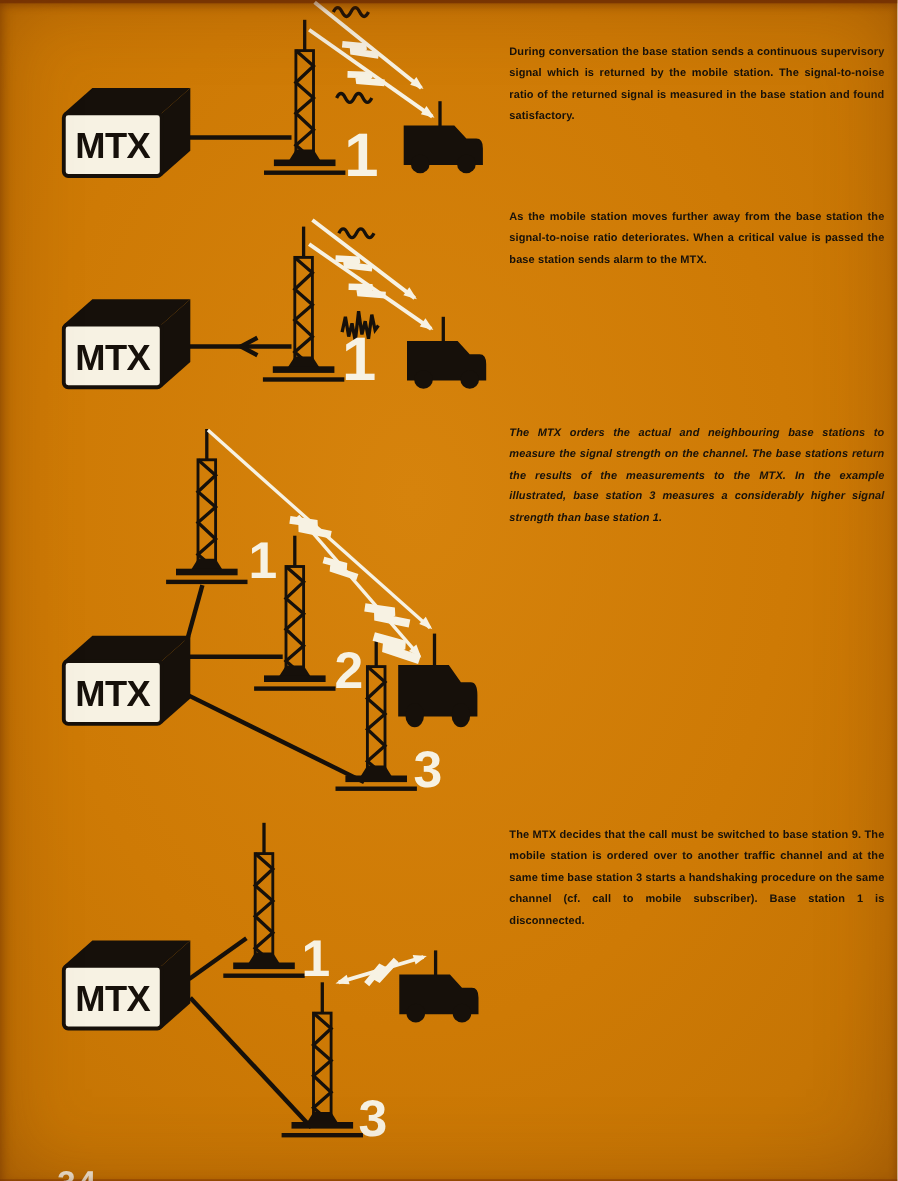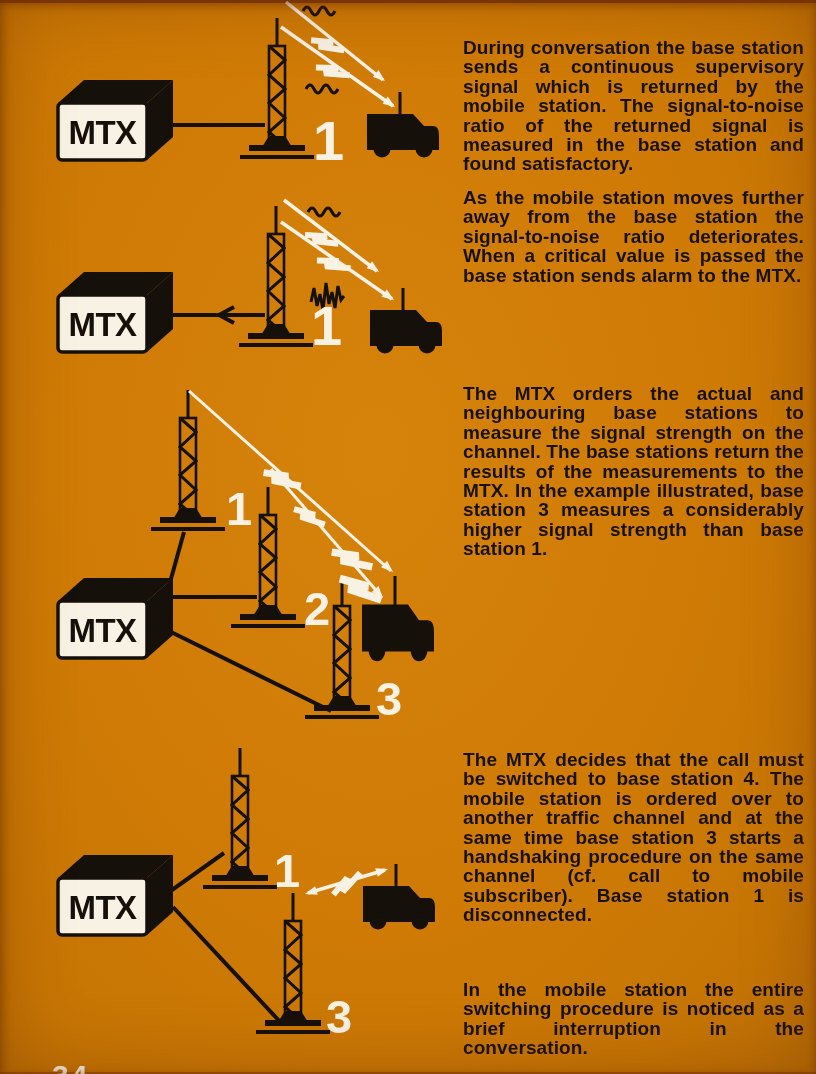--- a/index.html
+++ b/index.html
@@ -13,24 +13,24 @@
   }
   .page::after{
     content:"";position:absolute;inset:0;pointer-events:none;
     box-shadow: inset 0 0 70px rgba(110,50,0,.35), inset 0 5px 8px rgba(100,40,0,.45), inset 4px 0 10px rgba(110,50,0,.25);
   }
   .strip-top{position:absolute;top:0;left:0;right:0;height:3px;background:#8a3c08;opacity:.9;}
   .strip-bottom{position:absolute;bottom:0;left:0;right:0;height:2px;background:#8a3c08;opacity:.55;}
   .illustrations{position:absolute;left:0;top:0;}
   .para{
     position:absolute;left:463px;width:341px;
-    font-size:19px;font-weight:bold;line-height:19.4px;
+    font-size:10px;font-weight:bold;line-height:19.4px;
     text-align:justify;color:#17110a;letter-spacing:.1px;
   }
-  .p1{top:38px;} .p2{top:188px;} .p3{top:384px;} .p4{top:750px;} .p5{top:980px;}
+  .p1{top:38px;} .p2{top:188px;} .p3{top:384px;font-style:italic;} .p4{top:750px;} .p5{top:980px;}
   .pagenum{
     position:absolute;left:52px;top:1059px;
     color:#f7f2e3;font-weight:bold;font-size:30px;letter-spacing:2px;
   }
   
   .k-line{stroke:#16100a;fill:none;}
   .k-fill{fill:#16100a;stroke:none;}
   .w-line{stroke:#f7f2e3;fill:none;}
   .w-fill{fill:#f7f2e3;stroke:none;}
   .mtx-face{fill:#f7f2e3;stroke:#16100a;stroke-width:3.5;}
@@ -172,17 +172,16 @@
         <use href="#ah" transform="translate(388,869) rotate(-17)"></use>
       </g>
       <text x="274" y="887" class="num">1</text>
       <text x="326" y="1033" class="num">3</text>
     </g>
   </svg>
 
   <div class="para p1">During conversation the base station sends a continuous supervisory signal which is returned by the mobile station. The signal-to-noise ratio of the returned signal is measured in the base station and found satisfactory.</div>
   <div class="para p2">As the mobile station moves further away from the base station the signal-to-noise ratio deteriorates. When a critical value is passed the base station sends alarm to the MTX.</div>
   <div class="para p3">The MTX orders the actual and neighbouring base stations to measure the signal strength on the channel. The base stations return the results of the measurements to the MTX. In the example illustrated, base station 3 measures a considerably higher signal strength than base station 1.</div>
-  <div class="para p4">The MTX decides that the call must be switched to base station 4. The mobile station is ordered over to another traffic channel and at the same time base station 3 starts a handshaking procedure on the same channel (cf. call to mobile subscriber). Base station 1 is disconnected.</div>
-  <div class="para p5">In the mobile station the entire switching procedure is noticed as a brief interruption in the conversation.</div>
+  <div class="para p4">The MTX decides that the call must be switched to base station 9. The mobile station is ordered over to another traffic channel and at the same time base station 3 starts a handshaking procedure on the same channel (cf. call to mobile subscriber). Base station 1 is disconnected.</div>
 
   <div class="pagenum">34</div>
 </div>
 
 </body></html>

